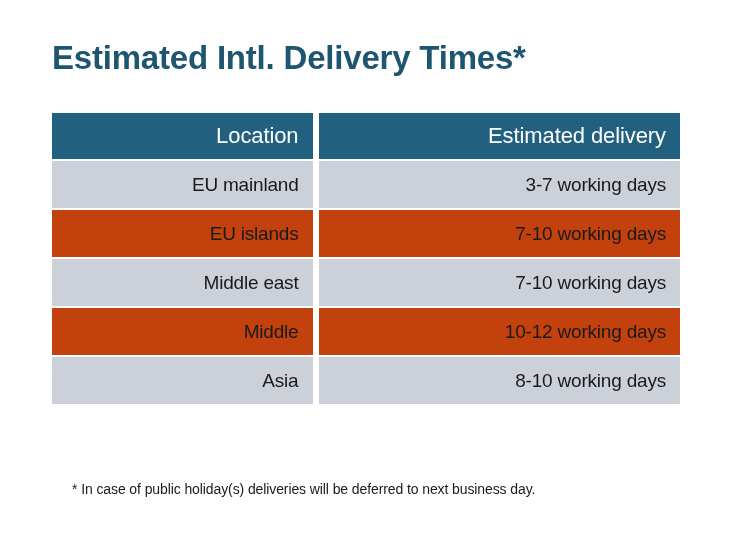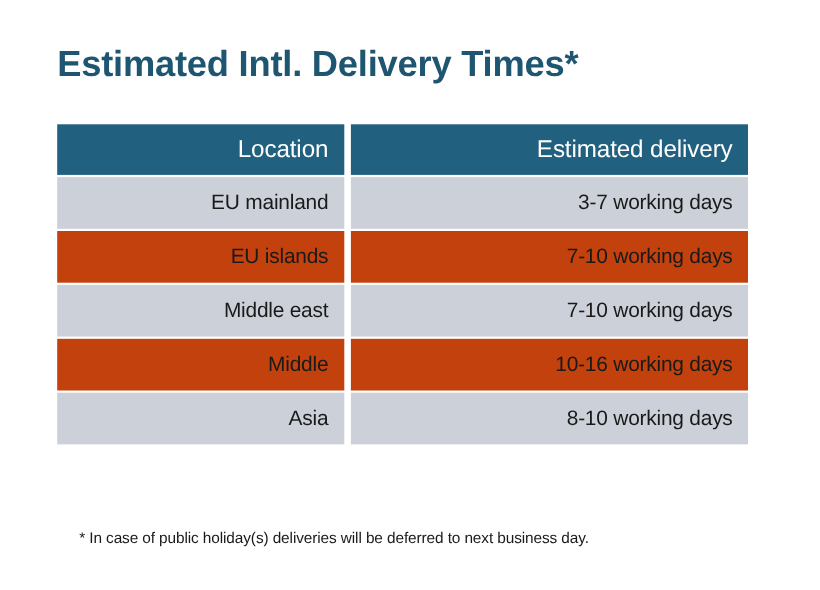--- a/index.html
+++ b/index.html
@@ -119,21 +119,21 @@
       <tr class="row-even">
         <td>EU islands</td>
         <td>7-10 working days</td>
       </tr>
       <tr class="row-odd">
         <td>Middle east</td>
         <td>7-10 working days</td>
       </tr>
       <tr class="row-even">
         <td>Middle</td>
-        <td>10-16 working days</td>
+        <td>10-12 working days</td>
       </tr>
       <tr class="row-odd">
         <td>Asia</td>
         <td>8-10 working days</td>
       </tr>
     </tbody>
   </table>
 
   <div class="footnote">* In case of public holiday(s) deliveries will be deferred to next business day.</div>
 

